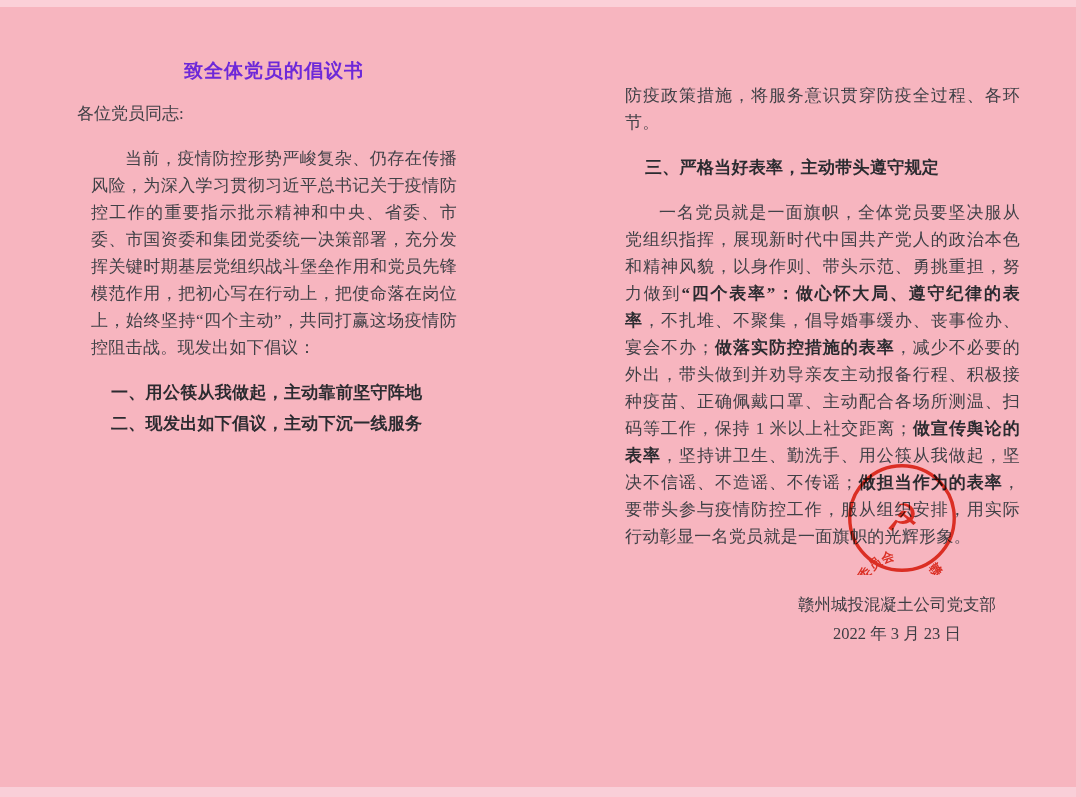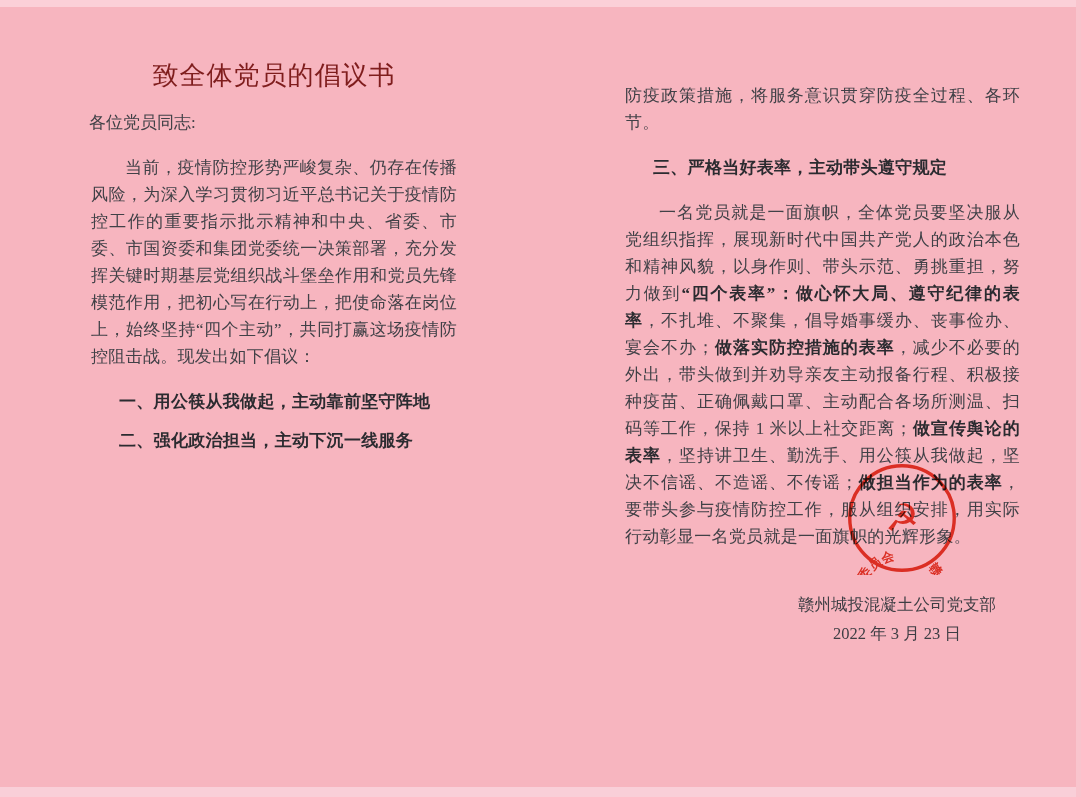--- a/index.html
+++ b/index.html
@@ -18,41 +18,41 @@
 
   .paper { position: absolute; inset: 0; }
 
   .col { position: absolute; color: #414147; }
   .col-left  { left: 73px;  top: 58px; width: 402px; }
   .col-right { left: 607px; top: 64px; width: 431px; }
 
   h1.doc-title {
     margin: 0 0 16px 0;
     text-align: center;
-    font-size: 26px;
-    font-weight: 400;
+    font-size: 19px;
+    font-weight: 700;
     letter-spacing: 1px;
-    color: #7f1d1d;
+    color: #6d28d9;
   }
   .salutation {
-    margin: 16px;
+    margin: 4px;
     font-size: 17px;
     line-height: 27px;
   }
   p.body {
     margin: 18px;
     font-size: 17px;
     line-height: 27px;
     text-align: justify;
     text-justify: inter-character;
     letter-spacing: 0.3px;
   }
   p.indent { text-indent: 2em; }
   h2.sec-heading {
-    margin: 12px;
+    margin: 4px;
     font-size: 17px;
     font-weight: 700;
     line-height: 27px;
     text-indent: 2em;
     color: #2b2b30;
     letter-spacing: 0.3px;
   }
   .run-bold { font-weight: 700; color: #2b2b30; }
 
   .signature {
@@ -93,21 +93,21 @@
 <div class="paper">
   <div class="band-top"></div>
   <div class="band-bottom"></div>
   <div class="band-right"></div>
 
   <div class="col col-left">
     <h1 class="doc-title">致全体党员的倡议书</h1>
     <p class="salutation">各位党员同志:</p>
     <p class="body indent">当前，疫情防控形势严峻复杂、仍存在传播风险，为深入学习贯彻习近平总书记关于疫情防控工作的重要指示批示精神和中央、省委、市委、市国资委和集团党委统一决策部署，充分发挥关键时期基层党组织战斗堡垒作用和党员先锋模范作用，把初心写在行动上，把使命落在岗位上，始终坚持“四个主动”，共同打赢这场疫情防控阻击战。现发出如下倡议：</p>
     <h2 class="sec-heading">一、用公筷从我做起，主动靠前坚守阵地</h2>
-    <h2 class="sec-heading">二、强化政治担当，主动下沉一线服务</h2>
+    <h2 class="sec-heading">二、现发出如下倡议，主动下沉一线服务</h2>
   </div>
 
   <div class="col col-right">
     <p class="body">防疫政策措施，将服务意识贯穿防疫全过程、各环节。</p>
     <h2 class="sec-heading">三、严格当好表率，主动带头遵守规定</h2>
     <p class="body indent"><span>一名党员就是一面旗帜，全体党员要坚决服从党组织指挥，展现新时代中国共产党人的政治本色和精神风貌，以身作则、带头示范、勇挑重担，努力做到</span><span class="run-bold">“四个表率”：做心怀大局、遵守纪律的表率</span><span>，不扎堆、不聚集，倡导婚事缓办、丧事俭办、宴会不办；</span><span class="run-bold">做落实防控措施的表率</span><span>，减少不必要的外出，带头做到并劝导亲友主动报备行程、积极接种疫苗、正确佩戴口罩、主动配合各场所测温、扫码等工作，保持 1 米以上社交距离；</span><span class="run-bold">做宣传舆论的表率</span><span>，坚持讲卫生、勤洗手、用公筷从我做起，坚决不信谣、不造谣、不传谣；</span><span class="run-bold">做担当作为的表率</span><span>，要带头参与疫情防控工作，服从组织安排，用实际行动彰显一名党员就是一面旗帜的光辉形象。</span></p>
 
     <div class="signature">
       <div>赣州城投混凝土公司党支部</div>
       <div>2022 年 3 月 23 日</div>

